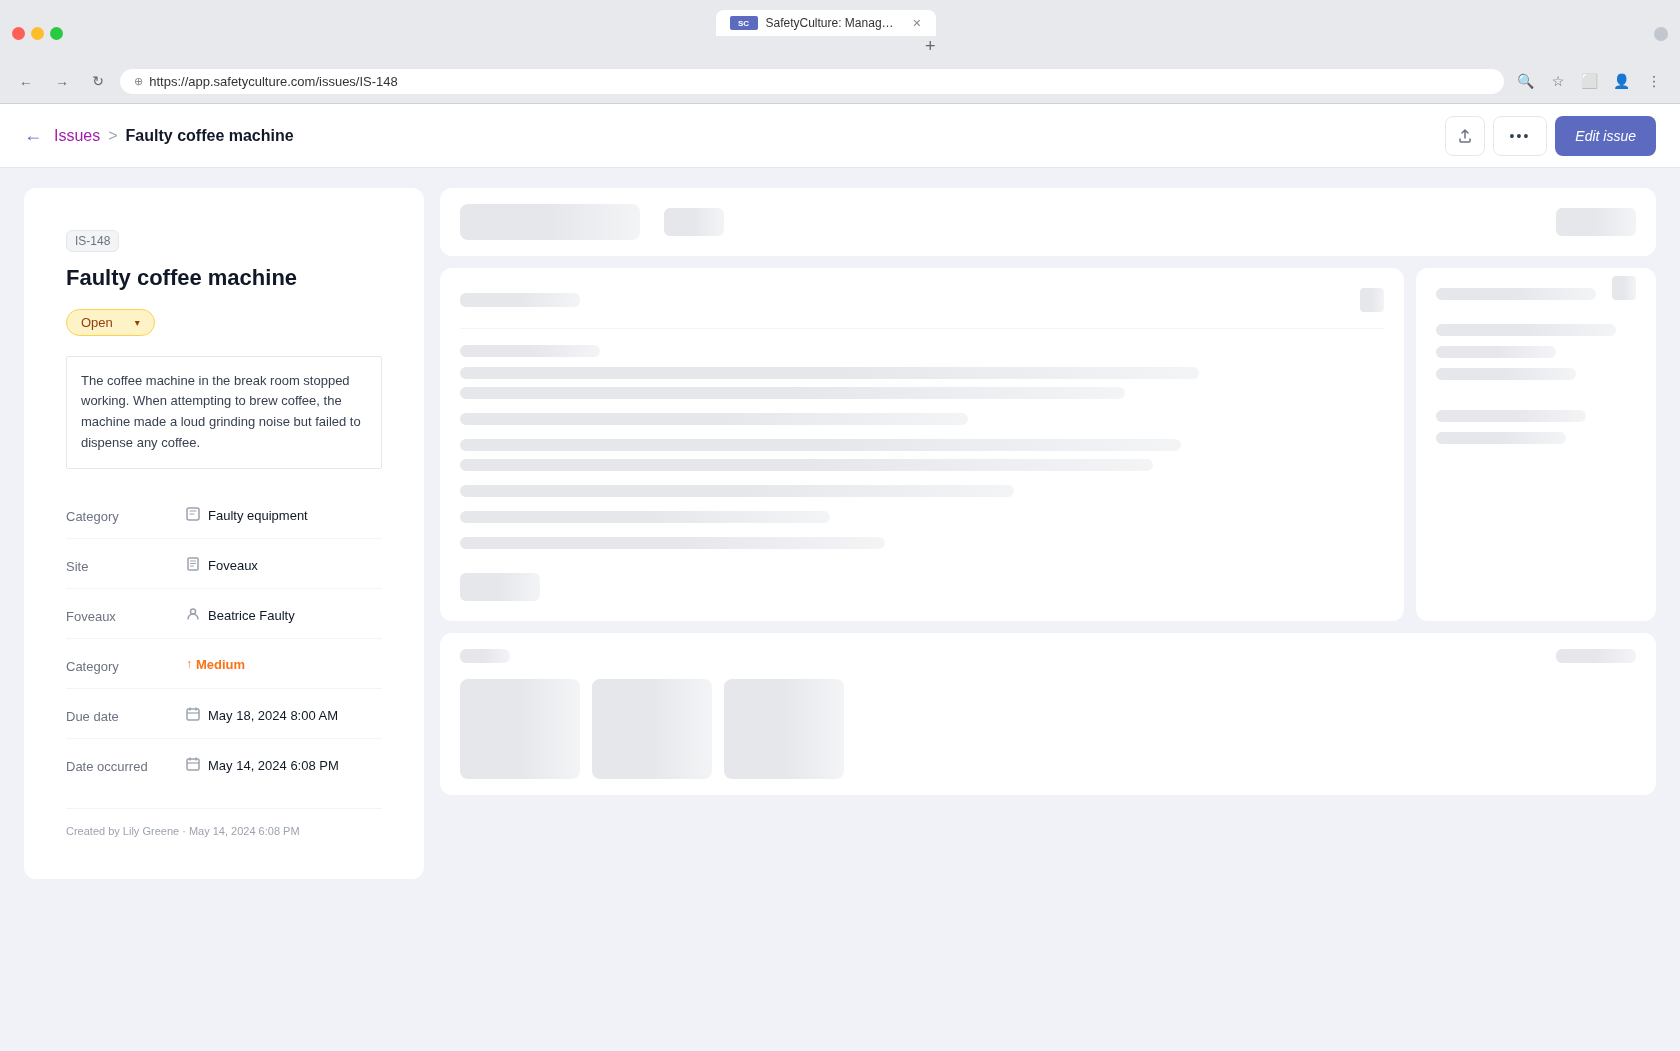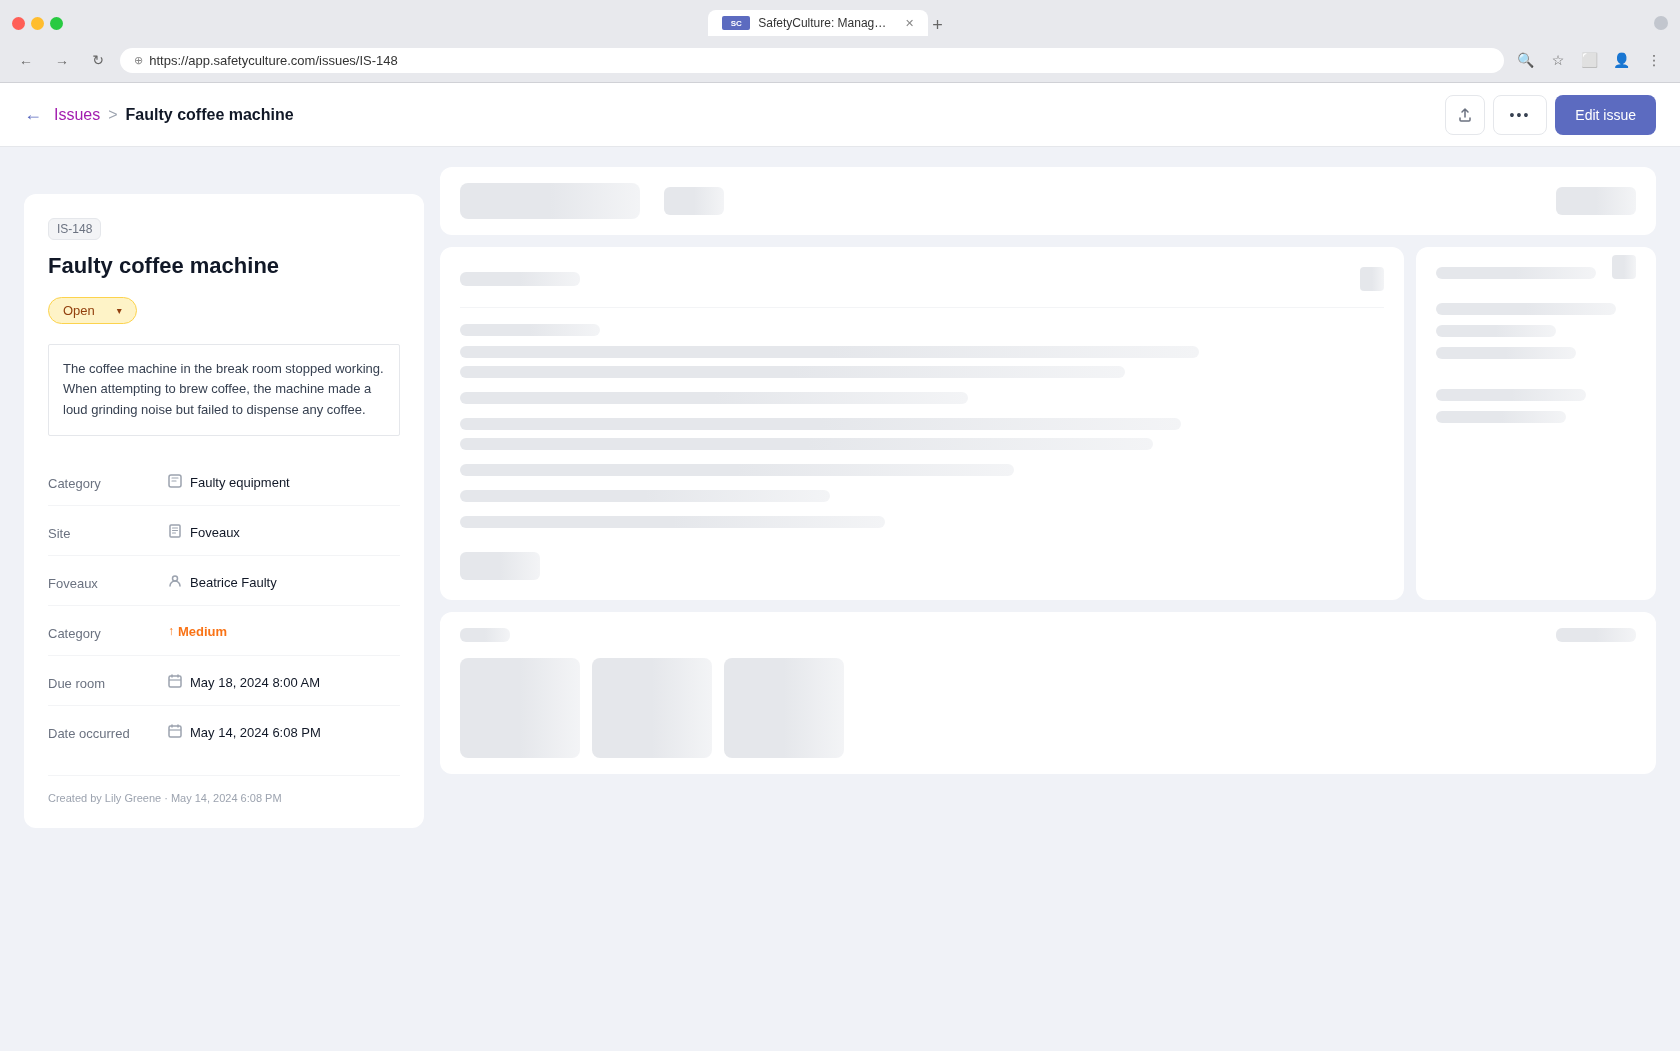--- a/index.html
+++ b/index.html
@@ -29,27 +29,27 @@
     .app-header { background: white; border-bottom: 1px solid #e5e7eb; padding: 0 24px; height: 64px; display: flex; align-items: center; justify-content: space-between; }
     .app-header-left { display: flex; align-items: center; gap: 12px; }
     .back-btn { background: none; border: none; cursor: pointer; color: #5c6bc0; font-size: 18px; display: flex; align-items: center; justify-content: center; }
     .breadcrumb { display: flex; align-items: center; gap: 8px; font-size: 16px; }
     .breadcrumb-link { color: #a21caf; font-weight: 500; cursor: pointer; }
     .breadcrumb-sep { color: #9ca3af; }
     .breadcrumb-current { color: #111827; font-weight: 600; }
     .header-actions { display: flex; gap: 8px; align-items: center; }
     .header-btn { background: white; border: 1px solid #e5e7eb; border-radius: 8px; padding: 8px 16px; cursor: pointer; font-size: 14px; color: #374151; height: 40px; display: flex; align-items: center; }
     .header-btn-icon { background: white; border: 1px solid #e5e7eb; border-radius: 8px; padding: 8px; cursor: pointer; font-size: 14px; color: #374151; height: 40px; width: 40px; display: flex; align-items: center; justify-content: center; }
-    .header-btn-primary { background: #5c6bc0; border: none; border-radius: 8px; padding: 8px 20px; cursor: pointer; font-size: 14px; color: white; height: 40px; display: flex; align-items: center; font-weight: 500; }
+    .header-btn-primary { background: #5c6bc0; border: none; border-radius: 8px; padding: 8px 20px; cursor: pointer; font-size: 14px; color: white; height: 40px; display: flex; align-items: center; font-weight: 500; font-style: italic; }
 
     
     .main-content { display: flex; gap: 0; padding: 20px 24px; min-height: calc(100vh - 180px); }
 
     
-    .left-panel { width: 400px; min-width: 400px; background: white; border-radius: 12px; padding: 24px; margin-right: 16px; height: fit-content; margin-top: 27px; }
+    .left-panel { width: 400px; min-width: 400px; background: white; border-radius: 12px; padding: 42px; margin-right: 16px; height: fit-content; }
     .issue-id { font-size: 12px; color: #6b7280; background: #f3f4f6; border: 1px solid #e5e7eb; border-radius: 6px; padding: 3px 8px; display: inline-block; margin-bottom: 12px; }
     .issue-title { font-size: 22px; font-weight: 700; color: #111827; margin-bottom: 16px; line-height: 1.3; }
     .status-badge { display: inline-flex; align-items: center; gap: 22px; background: #fef3c7; border: 1px solid #fcd34d; border-radius: 20px; padding: 5px 14px; font-size: 13px; color: #92400e; font-weight: 500; cursor: pointer; margin-bottom: 20px; }
     .status-badge .chevron { font-size: 10px; }
     .issue-description { border: 1px solid #e5e7eb; border-radius: 2px; padding: 14px; font-size: 13px; color: #374151; line-height: 1.6; margin-bottom: 24px; }
 
     .field-list { display: flex; flex-direction: column; gap: 4px; }
     .field-row { display: flex; align-items: flex-start; padding: 14px 0; border-bottom: 1px solid #f3f4f6; }
     .field-row:last-child { border-bottom: none; }
     .field-label { width: 120px; min-width: 120px; font-size: 13px; color: #6b7280; font-weight: 500; padding-top: 2px; }
@@ -84,21 +84,21 @@
 <body>
 
 <div class="browser-chrome">
   <div class="browser-titlebar">
     <div class="browser-dots">
       <div class="browser-dot red"></div>
       <div class="browser-dot yellow"></div>
       <div class="browser-dot green"></div>
     </div>
     <div style="flex:1; display:flex; justify-content:center;">
-      <div style="display:flex; gap:0; align-items:flex-end; margin-left: 40px;">
+      <div style="display:flex; gap:0; align-items:flex-end; margin-left: 40px; flex-direction: column;">
         <div class="browser-tab">
           <div class="browser-tab .tab-favicon" style="width:14px;height:14px;background:#5c6bc0;border-radius:2px;display:flex;align-items:center;justify-content:center;color:white;font-size:8px;font-weight:bold;">SC</div>
           <span style="font-size:12px;color:#333;max-width:180px;overflow:hidden;white-space:nowrap;text-overflow:ellipsis;">SafetyCulture: Manage Teams and...</span>
           <span class="tab-close">✕</span>
         </div>
         <button class="browser-tab-new">+</button>
       </div>
     </div>
     <div style="width:120px; display:flex; justify-content:flex-end; gap:4px; align-items:center;">
       <div style="width:14px;height:14px;border-radius:50%;background:#9ca3af;opacity:0.5;"></div>
@@ -199,21 +199,21 @@
 
       <div class="field-row">
         <div class="field-label">Category</div>
         <div class="field-value priority-medium">
           <span class="priority-arrow">↑</span>
           <span>Medium</span>
         </div>
       </div>
 
       <div class="field-row">
-        <div class="field-label">Due room</div>
+        <div class="field-label">Due date</div>
         <div class="field-value">
           <span class="field-icon">
             <svg width="14" height="14" viewBox="0 0 14 14" fill="none">
                 <rect x="1" y="2" width="12" height="11" rx="1.5" stroke="#9ca3af" stroke-width="1.5"></rect>
                 <path d="M1 6h12" stroke="#9ca3af" stroke-width="1.2"></path>
                 <path d="M4 1v2M10 1v2" stroke="#9ca3af" stroke-width="1.5" stroke-linecap="round"></path>
               </svg>
           </span>
           <span>May 18, 2024 8:00 AM</span>
         </div>

